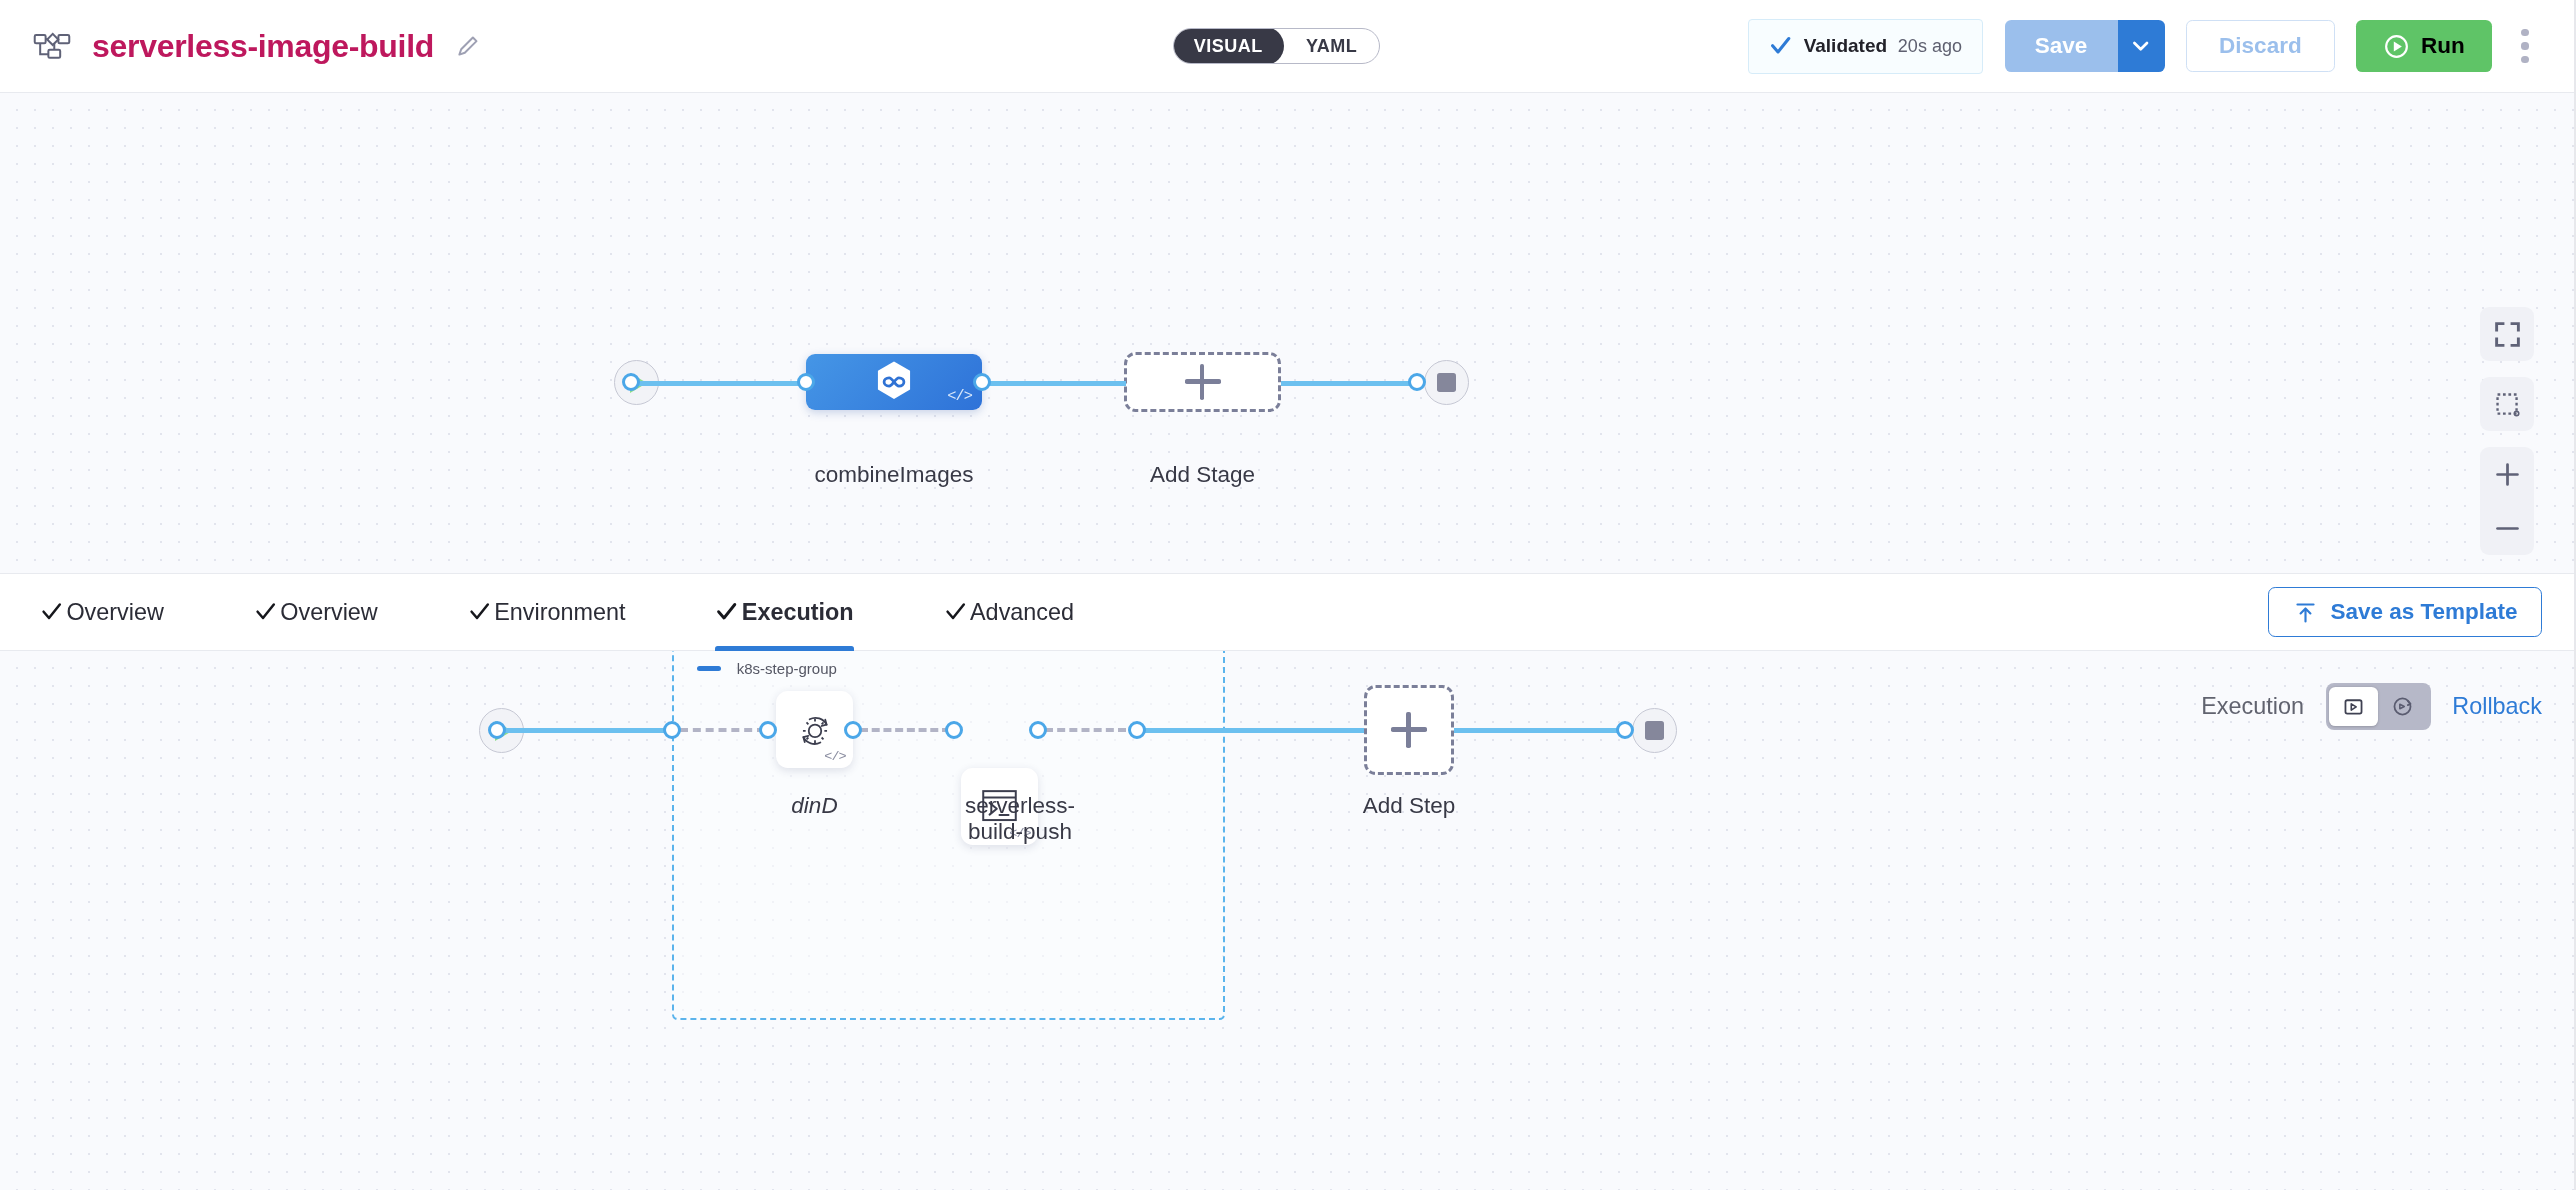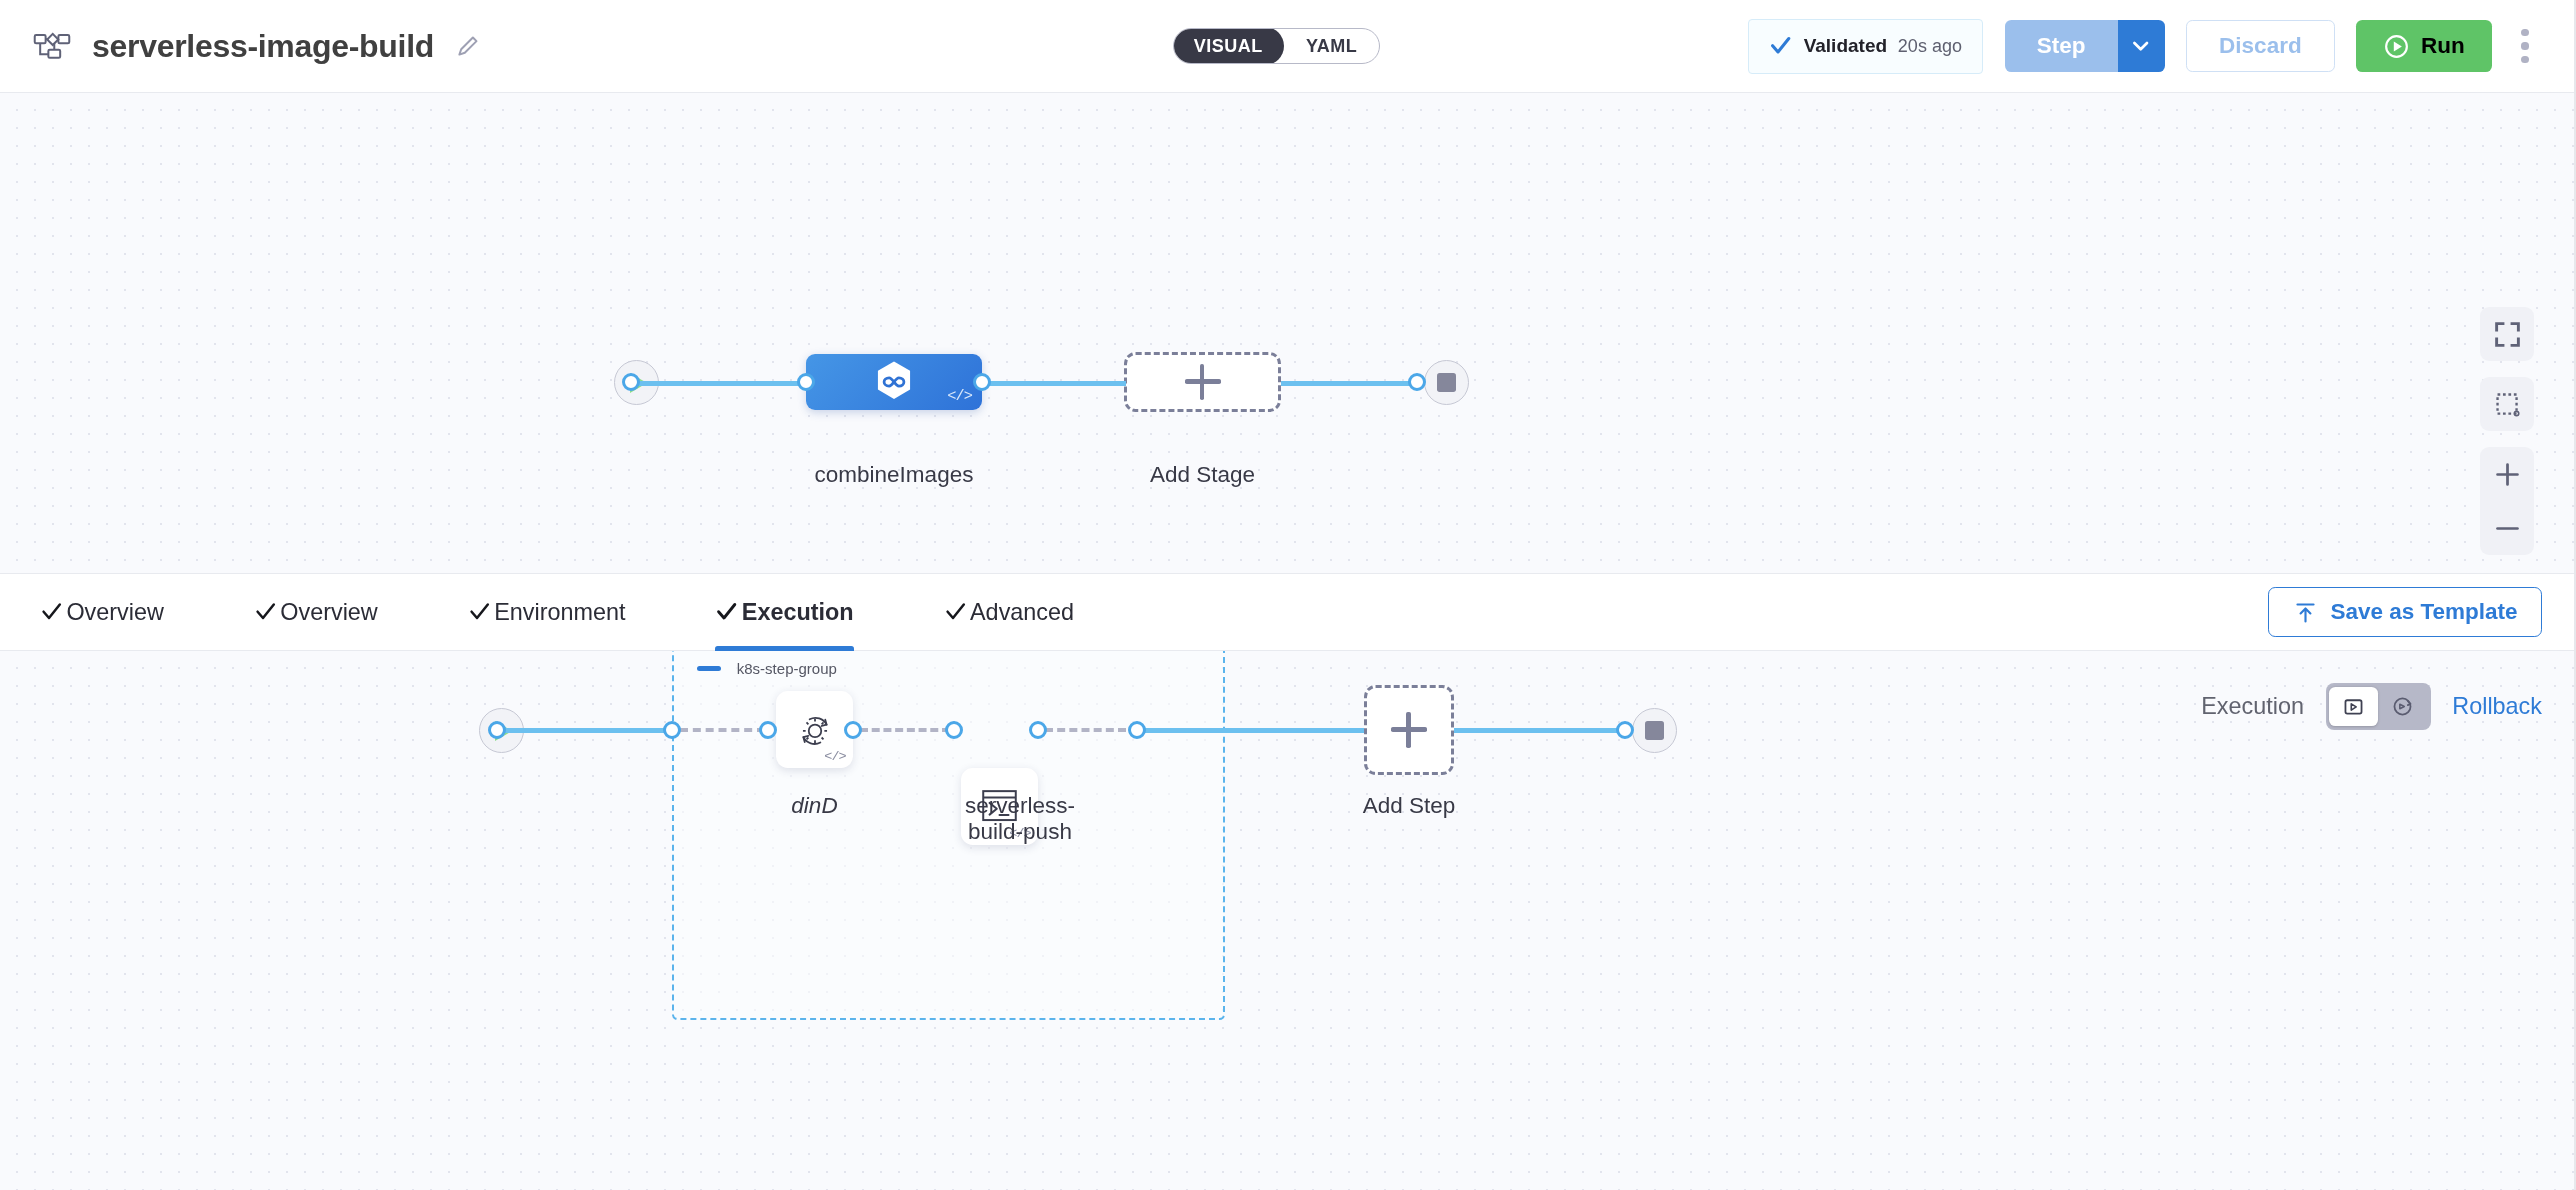--- a/index.html
+++ b/index.html
@@ -18,21 +18,21 @@
   
   .header {
     position: relative; height: 93px; flex: 0 0 93px;
     background: #ffffff;
     border-bottom: 1.8px solid #e8eaef;
     display: flex; align-items: center;
   }
   .hdr-left { display: flex; align-items: center; padding-left: 32px; gap: 20px; }
   .pipeline-glyph { width: 40px; height: 40px; display:block; }
   .pipeline-title {
-    font-size: 32px; font-weight: bold; color: #404040; letter-spacing: -0.3px;
+    font-size: 32px; font-weight: bold; color: #be185d; letter-spacing: -0.3px;
     white-space: nowrap;
   }
   .edit-pencil { width: 27px; height: 27px; display:block; cursor: pointer; }
 
   .hdr-center {
     position: absolute; left: 1173px; top: 50%; transform: translateY(-50%);
   }
   .mode-toggle {
     display: flex; align-items: center;
     border: 1.8px solid #b7b9c8; border-radius: 20px;
@@ -264,21 +264,21 @@
     <div class="hdr-right">
       <div class="validated-pill">
         <svg class="vcheck" viewBox="0 0 26 26">
           <path d="M4 13 L10 20 L22 5" fill="none" stroke="#2e7bd6" stroke-width="3.4" stroke-linecap="round" stroke-linejoin="round"></path>
         </svg>
         <span class="vtext">Validated</span>
         <span class="vtime">20s ago</span>
       </div>
 
       <div class="save-split">
-        <div class="save-main">Step</div>
+        <div class="save-main">Save</div>
         <div class="save-caret">
           <svg width="23.4" height="23.4" viewBox="0 0 26 26">
             <path d="M6 10 L13 17 L20 10" fill="none" stroke="#ffffff" stroke-width="3" stroke-linecap="round" stroke-linejoin="round"></path>
           </svg>
         </div>
       </div>
 
       <div class="btn-discard">Discard</div>
 
       <div class="btn-run">

